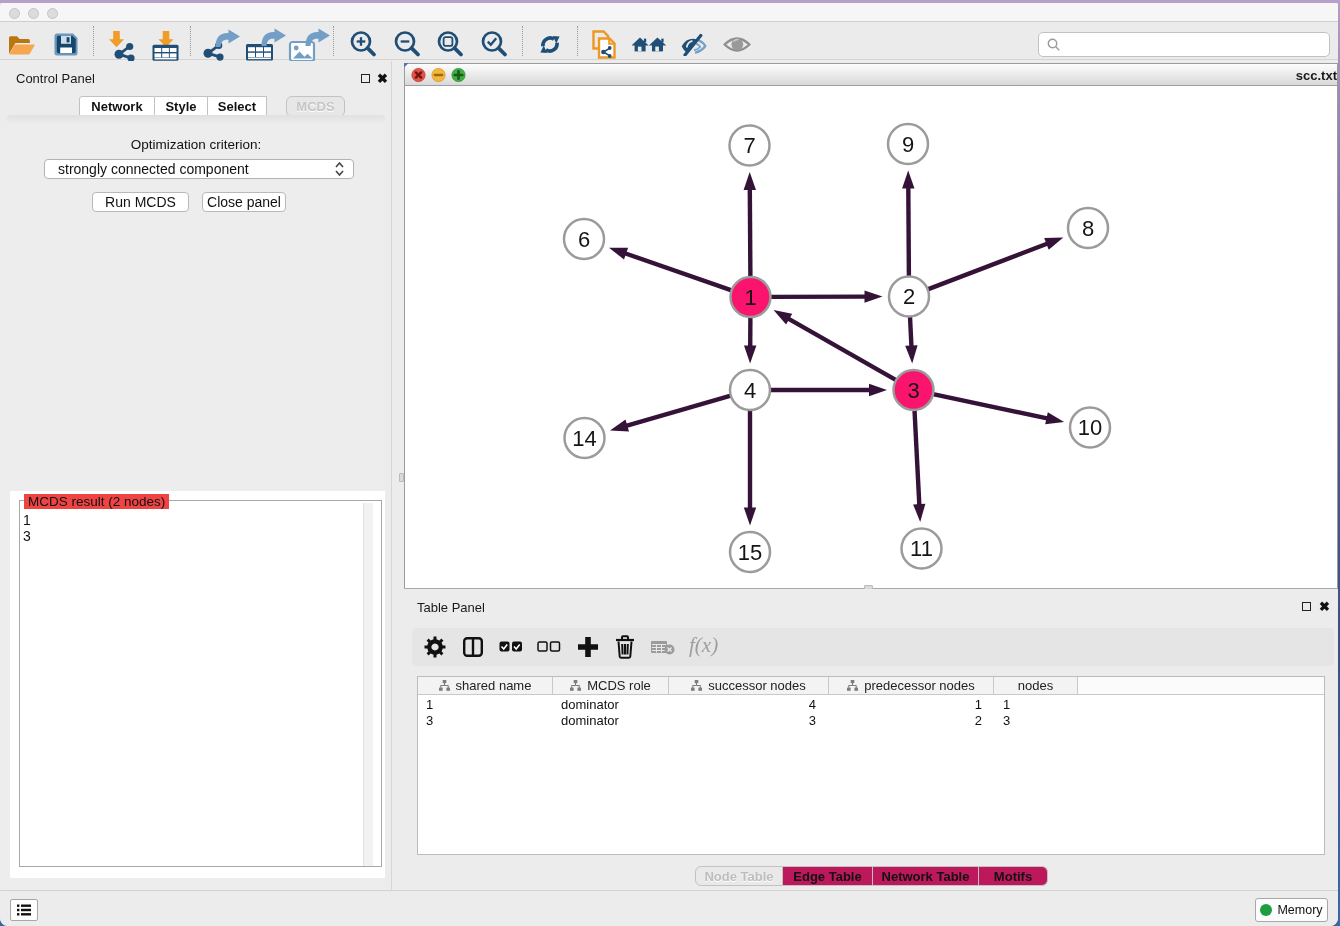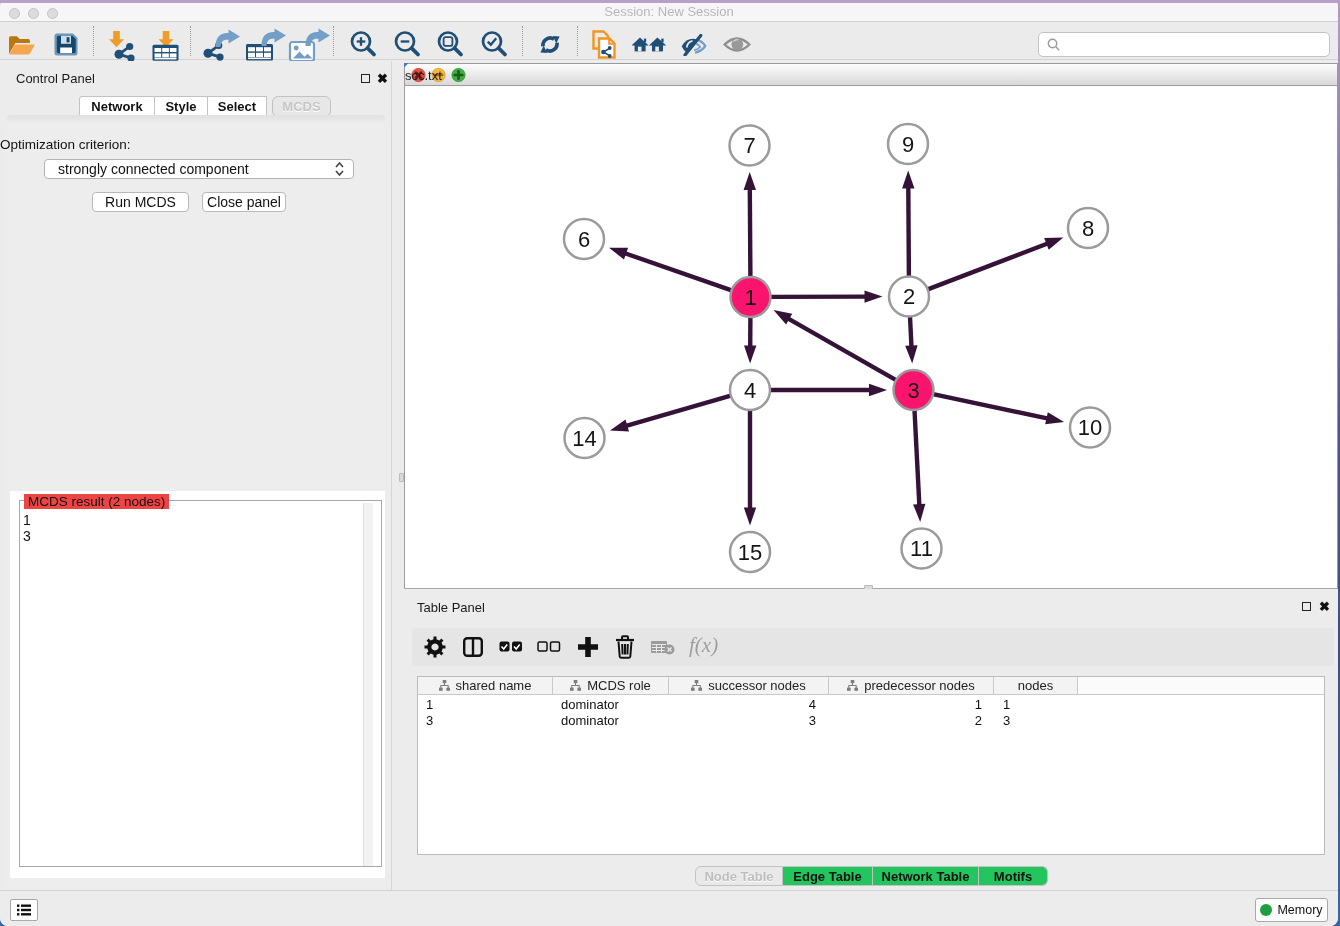--- a/index.html
+++ b/index.html
@@ -13,71 +13,70 @@
 #toolbar{position:absolute;left:0;top:23px;width:1338px;height:37px;background:#ebebeb;border-bottom:1px solid #d4d4d4}
 .tsep{position:absolute;top:3px;height:30px;width:0;border-left:1px dotted #9a9a9a}
 .ticon{position:absolute;top:3px;height:37px;display:flex;align-items:center;justify-content:center}
 #search{position:absolute;left:1038px;top:9px;width:292px;height:25px;background:#fff;border:1px solid #c2c2c2;border-radius:5px}
 
 #cpanel{position:absolute;left:0;top:61px;width:392px;height:829px;background:#ececec;border-right:1px solid #d6d6d6}
 #cpanel .hdr{position:absolute;left:16px;top:71px;font-size:13px;color:#1a1a1a}
 .tabs{position:absolute;display:flex}
 .tab{height:20px;background:#fff;border:1px solid #c2c2c2;border-left:none;font-size:13px;font-weight:700;color:#111;display:flex;align-items:center;justify-content:center}
 .tab.first{border-left:1px solid #c2c2c2;border-radius:3px 0 0 0}
-.tab.sel{background:#e7e7e7;color:#c6c6c6;text-shadow:0 1px 0 #fff;border-radius:6px;margin-left:5px;border-left:1px solid #c2c2c2;height:21px}
+.tab.sel{background:#e7e7e7;color:#c6c6c6;text-shadow:0 1px 0 #fff;border-radius:6px;margin-left:19px;border-left:1px solid #c2c2c2;height:21px}
 #tabcontent{position:absolute;left:7px;top:54px;width:378px;height:816px;background:#ededed;border-radius:4px}
 #tabcontent .topband{position:absolute;left:0;top:0;width:100%;height:9px;background:linear-gradient(#e0e0e0,#ededed);border-radius:4px 4px 0 0}
-#optlabel{position:absolute;left:0;top:76px;width:392px;text-align:left;font-size:13.5px;color:#111}
+#optlabel{position:absolute;left:0;top:76px;width:392px;text-align:center;font-size:13.5px;color:#111}
 #dropdown{position:absolute;left:44px;top:98px;width:310px;height:20px;background:#fff;border:1px solid #b3b3b3;border-radius:4px;font-size:14px;color:#111;line-height:18px;padding-left:13px}
 .btn{position:absolute;height:20px;background:#fff;border:1px solid #b9b9b9;border-radius:4px;font-size:14px;color:#111;display:flex;align-items:center;justify-content:center}
 #resultwhite{position:absolute;left:10px;top:430px;width:375px;height:387px;background:#fff}
 #groupbox{position:absolute;left:19px;top:439px;width:363px;height:367px;border:1px solid #a8a8a8}
 #grouptitle{position:absolute;left:24px;top:433px;background:#ef4444;padding:0 4px;font-size:13.5px;color:#111}
 #scrolltrack{position:absolute;right:8px;top:2px;width:10px;height:363px;background:#f2f2f2;border-left:1px solid #e0e0e0}
 
 #vdivider{position:absolute;left:392px;top:61px;width:12px;height:829px;background:#ececec}
 #vgrip{position:absolute;left:399px;top:473px;width:5px;height:9px;background:#dadada;border:1px solid #bbb;border-radius:1px}
 
 #netwin{position:absolute;left:404px;top:63px;width:934px;height:526px;background:#fff;border:1px solid #9b9b9b;border-bottom:none}
 #nettitle{position:absolute;left:0;top:0;width:932px;height:22px;background:linear-gradient(#fdfdfd,#d8d8d8);border-bottom:1px solid #9e9e9e}
-#nettitle .t{position:absolute;top:4px;left:0;width:100%;text-align:left;font-size:13px;font-weight:400;color:#1a1a1a}
+#nettitle .t{position:absolute;top:4px;left:0;width:100%;text-align:right;font-size:13px;font-weight:700;color:#1a1a1a}
 #netbottom{position:absolute;left:404px;top:588px;width:934px;height:1px;background:#a8a8a8}
 #hgrip{position:absolute;left:864px;top:585px;width:9px;height:5px;background:#dadada;border:1px solid #bbb;border-radius:1px}
 #bluecorner{position:absolute;left:404px;top:63px;width:5px;height:5px;background:linear-gradient(135deg,#5276ba 0%,#5276ba 40%,rgba(82,118,186,0) 52%)}
 
 #graph{position:absolute;left:405px;top:87px}
 #graph line{stroke:#351237;stroke-width:4.4px}
 #graph polygon{fill:#351237}
 #graph text{font-size:22px;fill:#151515;text-anchor:middle;font-family:"Liberation Sans",sans-serif}
 
 #tpanel{position:absolute;left:404px;top:589px;width:934px;height:301px;background:#ececec}
 #tpanel .hdr{position:absolute;left:13px;top:11px;font-size:13px;color:#1a1a1a}
 #ttoolbar{position:absolute;left:8px;top:39px;width:922px;height:38px;background:#e5e5e5;border-radius:4px}
 #dtable{position:absolute;left:13px;top:87px;width:908px;height:179px;background:#fff;border:1px solid #bcbcbc}
 .th{position:absolute;top:0;height:18px;background:#f3f3f3;border-right:1px solid #c9c9c9;border-bottom:1px solid #c9c9c9;font-size:13px;color:#222;display:flex;align-items:center;justify-content:center}
 .trow{position:absolute;font-size:13px;color:#111;height:16px;line-height:16px}
 .btabs{position:absolute;display:flex}
-.btab{height:20px;background:#22c55e;border:1px solid #c2c2c2;border-left:none;font-size:13px;font-weight:700;color:#111;display:flex;align-items:center;justify-content:center}
+.btab{height:20px;background:#be185d;border:1px solid #c2c2c2;border-left:none;font-size:13px;font-weight:700;color:#111;display:flex;align-items:center;justify-content:center}
 .btab.first{border-left:1px solid #c2c2c2;border-radius:6px 0 0 6px}
 .btab.last{border-radius:0 6px 6px 0}
 .btab.sel{background:#e9e9e9;color:#bdbdbd;text-shadow:0 1px 0 #fff}
 
 #statusbar{position:absolute;left:0;top:890px;width:1338px;height:36px;background:#ececec;border-top:1px solid #d2d2d2}
 #listbtn{position:absolute;left:10px;top:8px;width:28px;height:22px;background:#fdfdfd;border:1px solid #a8a8a8;border-radius:2px;display:flex;align-items:center;justify-content:center}
 #membtn{position:absolute;left:1255px;top:7px;width:73px;height:24px;background:#fdfdfd;border:1px solid #a8a8a8;border-radius:3px;font-size:12.5px;color:#111;display:flex;align-items:center;justify-content:center;gap:5px}
 .floaticon{position:absolute;width:9px;height:9px;border:1.5px solid #222}
 .xicon{position:absolute;font-size:13px;font-weight:700;color:#111;line-height:10px}
 </style></head>
 <body>
 <div id="win">
   <div id="titlebar">
     <div class="dot" style="left:9px"></div>
     <div class="dot" style="left:28px"></div>
     <div class="dot" style="left:47px"></div>
-    <div id="wintitle">Session: New Session</div>
   </div>
   <div id="toolbar">
     <div class="ticon" style="left:8px;width:27px">
         <svg width="27" height="20" viewBox="0 0 27 20">
 <path fill="#b97712" d="M1 19 V2.8 q0-1.6 1.6-1.6 h6.4 l2.7 2.9 h8.6 q1.6 0 1.6 1.6 v2.2 h-14.5 z"></path>
 <path fill="#f4a74e" d="M1.2 19.6 l5.2-9.3 q.4-.8 1.3-.8 h18.3 q1 0 .5 1 l-4.6 8.1 q-.6 1-1.7 1 h-18.3 q-1.2 0-.7-1z"></path>
 </svg>
       </div>
     <div class="ticon" style="left:54px;width:24px">
         <svg width="24" height="23" viewBox="0 0 24 23">

